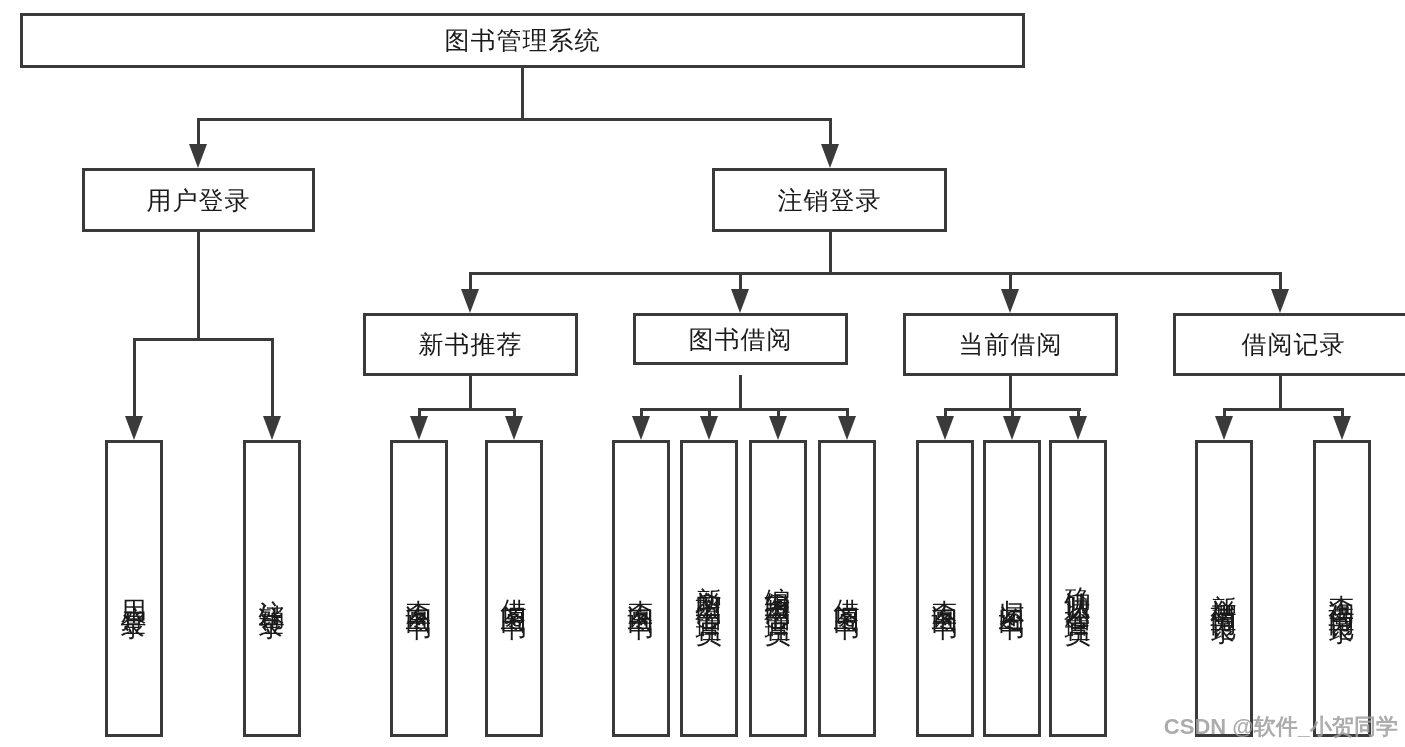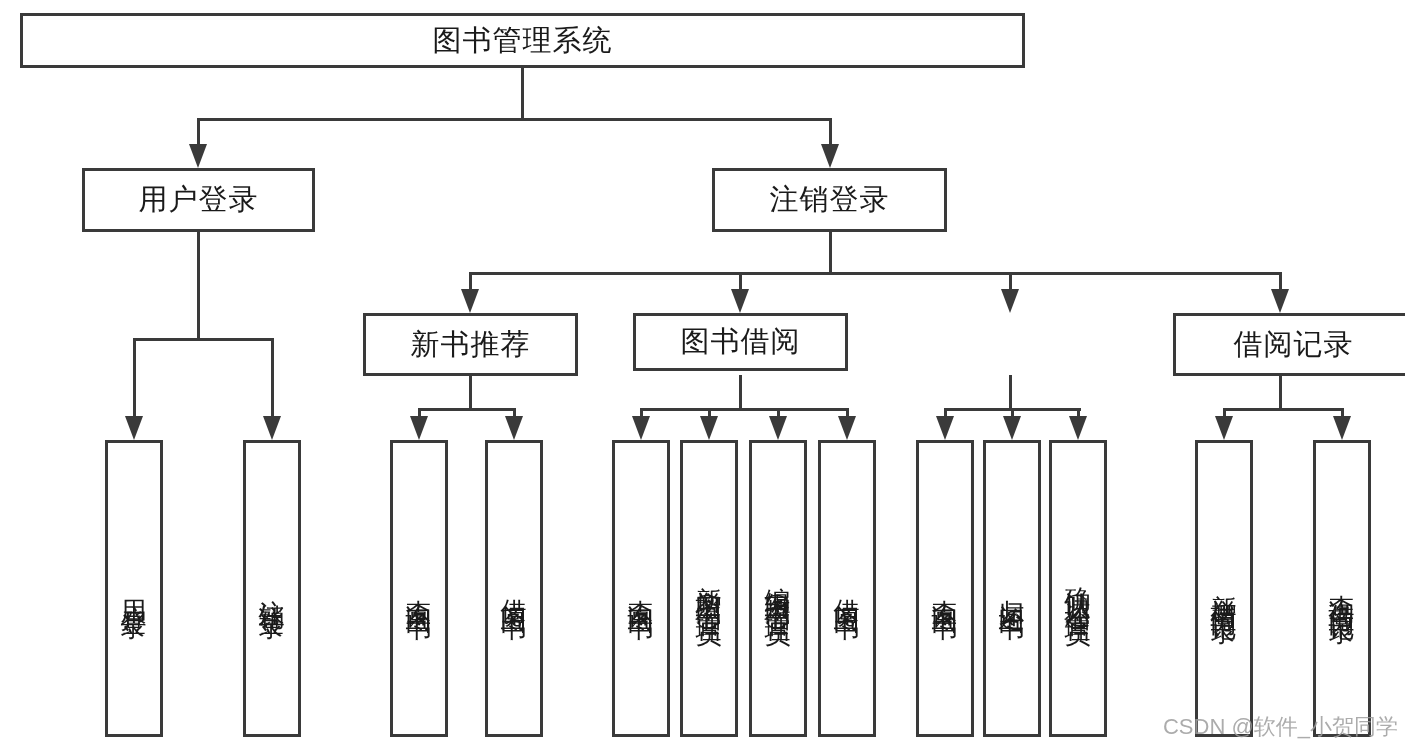--- a/index.html
+++ b/index.html
@@ -16,21 +16,21 @@
   }
   .hbox,.vbox{
     position:absolute;
     box-sizing:border-box;
     border:3px solid var(--line,#3a3a3a);
     background:#ffffff;
     color:var(--text,#1a1a1a);
     display:flex;align-items:center;justify-content:center;
   }
   .hbox{
-    font-size:29px;
+    font-size:25px;
     letter-spacing:1px;
     white-space:nowrap;
   }
   .vbox{
     writing-mode:vertical-rl;
     font-size:26px;
     line-height:1;
     letter-spacing:5px;
     width:58px;top:440px;height:297px;
   }
@@ -46,34 +46,36 @@
     border-top:24px solid var(--line,#3a3a3a);
   }
   .watermark{
     position:absolute;
     top:712px;right:7px;
     font-size:22px;
     color:var(--watermark,#9e9e9e);
     opacity:.85;
     white-space:nowrap;
     z-index:5;
+    font-weight:bold;
   }
 </style>
 </head>
 <body>
 
 <div class="canvas">
 
   <div class="hbox" style="left:20px;top:13px;width:1005px;height:55px">图书管理系统</div>
 
   <div class="hbox" style="left:82px;top:168px;width:233px;height:64px">用户登录</div>
   <div class="hbox" style="left:712px;top:168px;width:235px;height:64px">注销登录</div>
 
   <div class="hbox" style="left:363px;top:313px;width:215px;height:63px">新书推荐</div>
-  <div class="hbox" style="left:633px;top:313px;width:215px;height:58px">图书借阅</div>
+  <div class="hbox" style="left:633px;top:313px;width:215px;height:52px">图书借阅</div>
+  <div class="hbox" style="left:903px;top:313px;width:215px;height:63px">当前借阅</div>
   <div class="hbox" style="left:1173px;top:313px;width:241px;height:63px">借阅记录</div>
 
   <div class="vbox" style="left:105px">用户登录</div>
   <div class="vbox" style="left:243px">注销登录</div>
 
   <div class="vbox" style="left:390px">查询图书</div>
   <div class="vbox" style="left:485px">借阅图书</div>
 
   <div class="vbox" style="left:612px">查询图书</div>
   <div class="vbox" style="left:680px">新增图书（管理员）</div>

